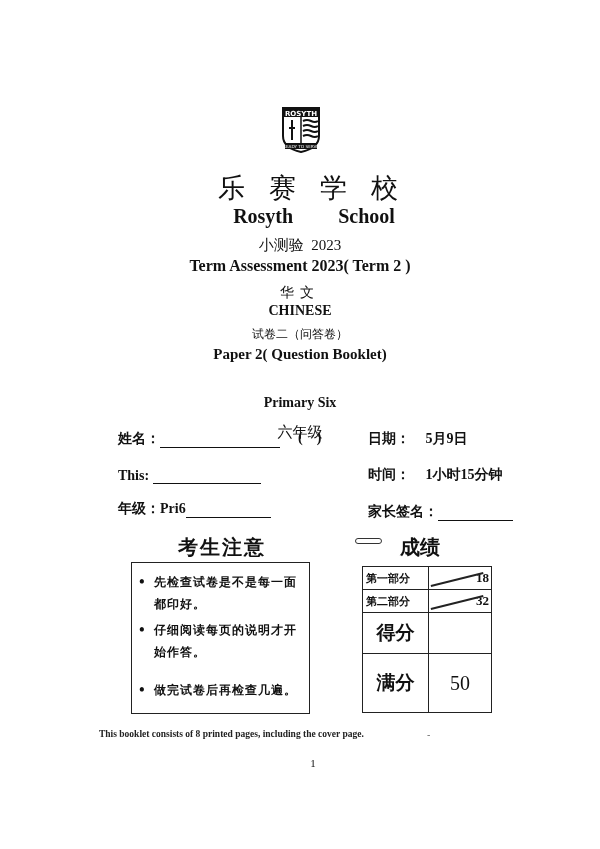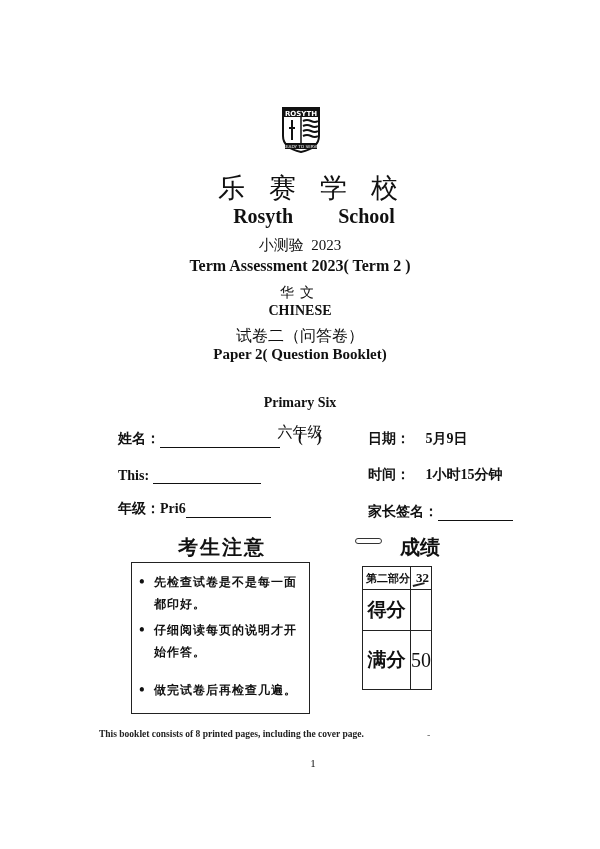--- a/index.html
+++ b/index.html
@@ -7,21 +7,21 @@
          font-family:"DejaVu Serif", serif; color:#111; }
   .abs { position:absolute; }
   .center { left:0; width:600px; text-align:center; }
   .crest { left:281px; top:106px; width:40px; height:48px; }
   .cn-title { top:170px; font-size:27px; letter-spacing:24px; font-weight:normal; padding-left:20px; }
   .en-title { top:205px; font-size:20px; font-weight:bold; font-family:"Liberation Serif", serif; word-spacing:10px;padding-left:14px; }
   .cn-sub { top:236px; font-size:15px; font-family:"Liberation Serif", serif; }
   .en-sub { top:257px; font-size:16px; font-weight:bold; font-family:"Liberation Serif", serif; }
   .subj-cn { top:284px; font-size:14px; letter-spacing:6px; }
   .subj-en { top:303px; font-size:14px; font-weight:bold; font-family:"Liberation Serif", serif; }
-  .paper-cn { top:326px; font-size:16px; }
+  .paper-cn { top:326px; font-size:12px; }
   .paper-en { top:346px; font-size:15px; font-weight:bold; font-family:"Liberation Serif", serif; }
   .level-cn { top:376px; font-size:15px;margin-top:47px; }
   .level-en { top:395px; font-size:14px; font-weight:bold; font-family:"Liberation Serif", serif; }
   .field { font-size:14px; font-weight:bold; font-family:"Liberation Serif", serif; white-space:nowrap; }
   .line { display:inline-block; border-bottom:1.5px solid #111; vertical-align:bottom; height:14px; }
   .notice-title { left:178px; top:534px; font-size:20px; font-weight:bold; letter-spacing:2px; }
   .notice-box { left:131px; top:562px; width:177px; height:150px; border:1.5px solid #222; }
   .notice-item { position:absolute; left:6px; font-size:12px; font-weight:bold; line-height:22px; width:165px; }
   .bullet { position:absolute; left:0; font-size:12px; }
   .notice-text { position:absolute; left:16px; width:150px; letter-spacing:1px; }
@@ -100,20 +100,24 @@
   <div class="notice-item" style="top:116px;">
     <span class="bullet">•</span>
     <span class="notice-text">做完试卷后再检查几遍。</span>
   </div>
 </div>
 
 <div class="abs dash-mark"></div>
 <div class="abs grade-title">成绩</div>
 <table class="grades">
   <tbody>
+      <tr>
+    <td class="g-label" style="width:62px; height:22px;">第一部分</td>
+    <td class="g-val" style="width:60px; height:22px;"><span class="slash"></span><span>18</span></td>
+  </tr>
   <tr>
     <td class="g-label" style="height:22px;">第二部分</td>
     <td class="g-val" style="height:22px;"><span class="slash"></span><span>32</span></td>
   </tr>
   <tr>
     <td class="g-label-big" style="height:40px;">得分</td>
     <td class="g-val-big" style="height:40px;"></td>
   </tr>
   <tr>
     <td class="g-label-big" style="height:58px;">满分</td>

